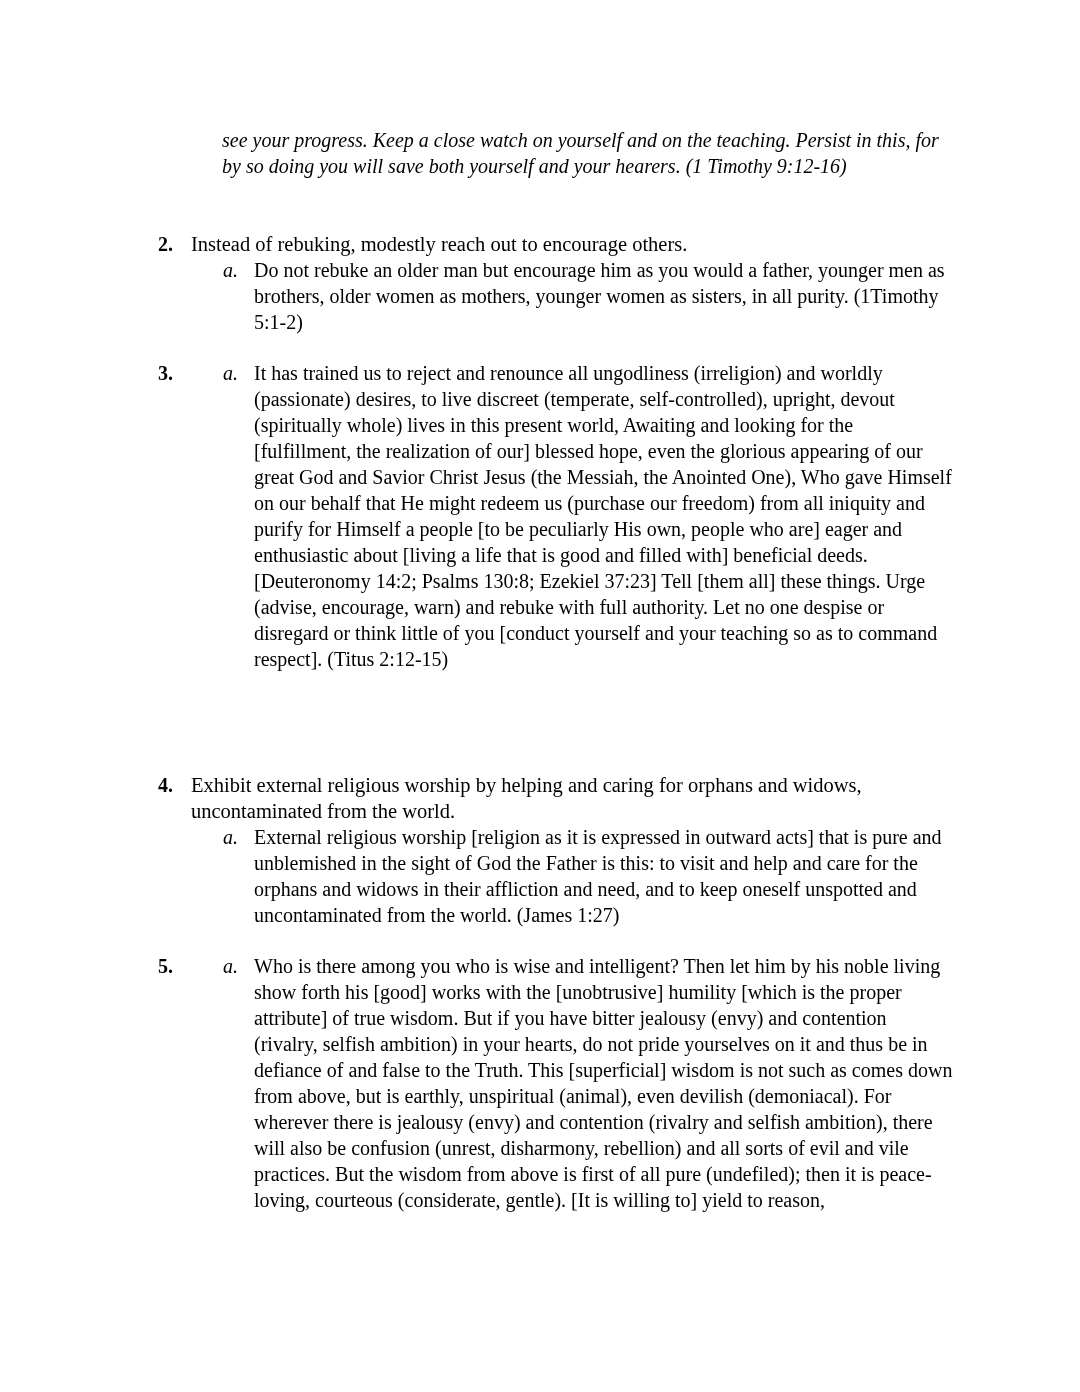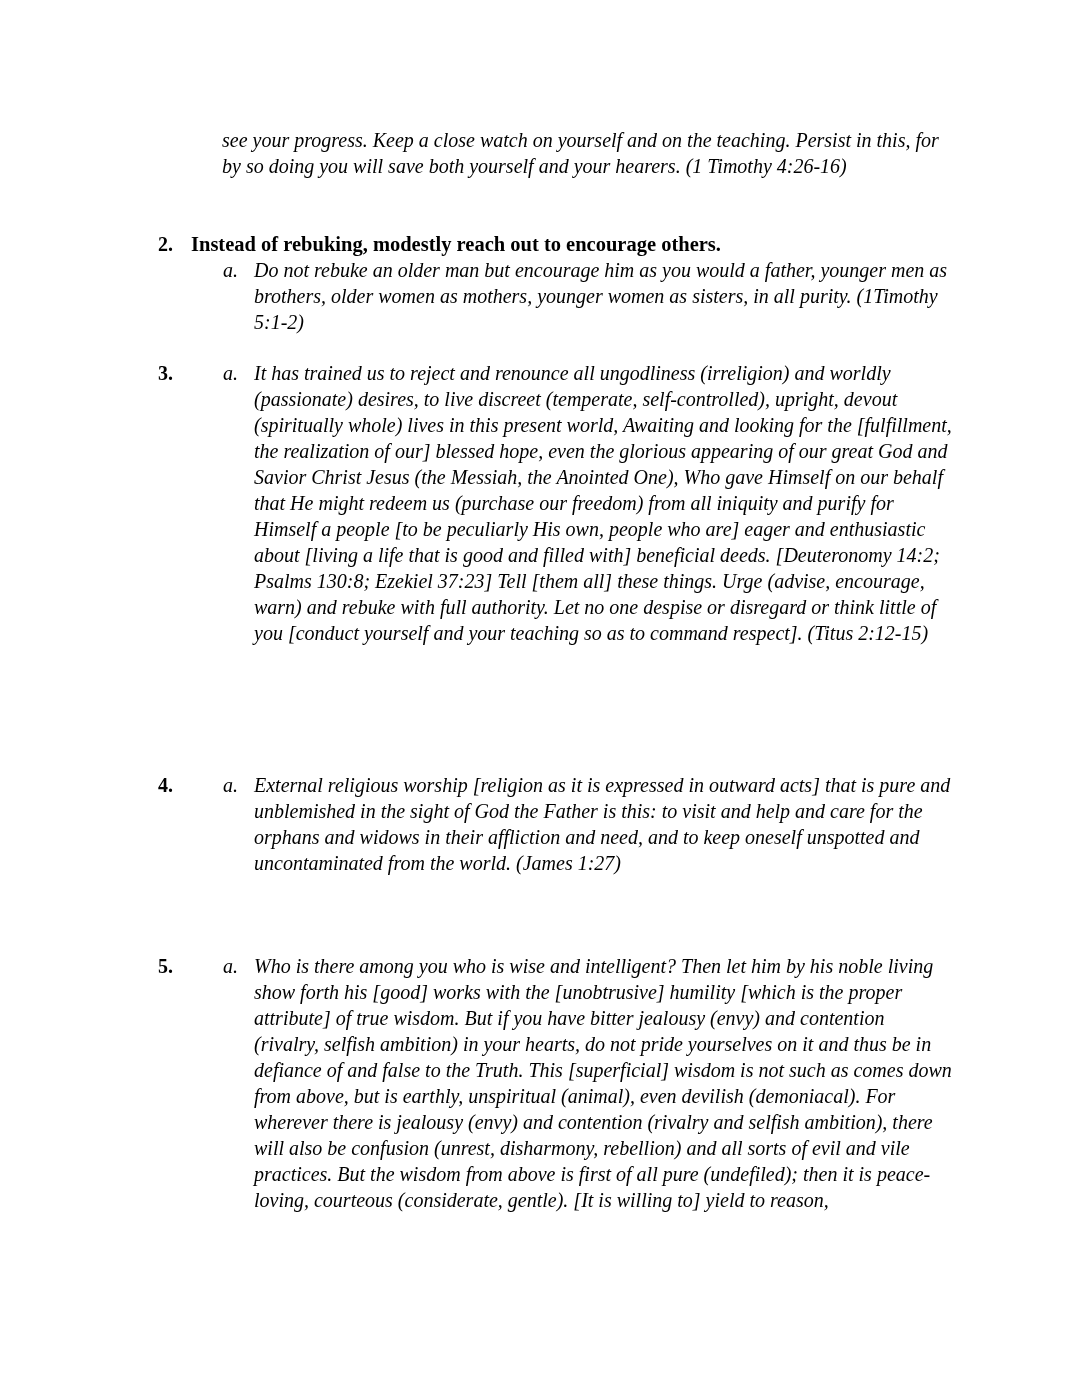--- a/index.html
+++ b/index.html
@@ -39,76 +39,76 @@
     .item-num {
       position: absolute;
       left: 0;
       top: 0;
       font-weight: bold;
       font-size: 20px;
       line-height: 26px;
     }
     .item-heading {
       margin-left: 33px;
-      font-weight: bold;
+      font-weight: normal;
       font-size: 20.5px;
       line-height: 26px;
       width: 770px;
     }
     .sub {
       position: relative;
       margin-left: 65px;
       width: 700px;
     }
     .sub-letter {
       position: absolute;
       left: 0;
       top: 0;
       font-style: italic;
       font-size: 20px;
       line-height: 26px;
     }
     .sub-text {
       margin-left: 31px;
-      font-style: italic;
       font-size: 20px;
       line-height: 26px;
       width: 700px;
     }
     #item-2 { top: 231px; }
     #item-3 { top: 360px; }
     #item-4 { top: 772px; }
     #item-5 { top: 953px; }
   </style>
 </head>
 <body>
 
 <div class="page">
 
-  <div class="continuation">see your progress. Keep a close watch on yourself and on the teaching. Persist in this, for by so doing you will save both yourself and your hearers. (1 Timothy 4:26-16)</div>
+  <div class="continuation">see your progress. Keep a close watch on yourself and on the teaching. Persist in this, for by so doing you will save both yourself and your hearers. (1 Timothy 9:12-16)</div>
 
   <div class="item" id="item-2">
     <span class="item-num">2.</span>
     <div class="item-heading">Instead of rebuking, modestly reach out to encourage others.</div>
     <div class="sub">
       <span class="sub-letter">a.</span>
       <div class="sub-text">Do not rebuke an older man but encourage him as you would a father, younger men as brothers, older women as mothers, younger women as sisters, in all purity. (1Timothy 5:1-2)</div>
     </div>
   </div>
 
   <div class="item" id="item-3">
     <span class="item-num">3.</span>
     <div class="sub">
       <span class="sub-letter">a.</span>
       <div class="sub-text">It has trained us to reject and renounce all ungodliness (irreligion) and worldly (passionate) desires, to live discreet (temperate, self-controlled), upright, devout (spiritually whole) lives in this present world, Awaiting and looking for the [fulfillment, the realization of our] blessed hope, even the glorious appearing of our great God and Savior Christ Jesus (the Messiah, the Anointed One), Who gave Himself on our behalf that He might redeem us (purchase our freedom) from all iniquity and purify for Himself a people [to be peculiarly His own, people who are] eager and enthusiastic about [living a life that is good and filled with] beneficial deeds. [Deuteronomy 14:2; Psalms 130:8; Ezekiel 37:23] Tell [them all] these things. Urge (advise, encourage, warn) and rebuke with full authority. Let no one despise or disregard or think little of you [conduct yourself and your teaching so as to command respect]. (Titus 2:12-15)</div>
     </div>
   </div>
 
   <div class="item" id="item-4">
     <span class="item-num">4.</span>
+    <div class="item-heading">Exhibit external religious worship by helping and caring for orphans and widows, uncontaminated from the world.</div>
     <div class="sub">
       <span class="sub-letter">a.</span>
       <div class="sub-text">External religious worship [religion as it is expressed in outward acts] that is pure and unblemished in the sight of God the Father is this: to visit and help and care for the orphans and widows in their affliction and need, and to keep oneself unspotted and uncontaminated from the world. (James 1:27)</div>
     </div>
   </div>
 
   <div class="item" id="item-5">
     <span class="item-num">5.</span>
     <div class="sub">
       <span class="sub-letter">a.</span>

